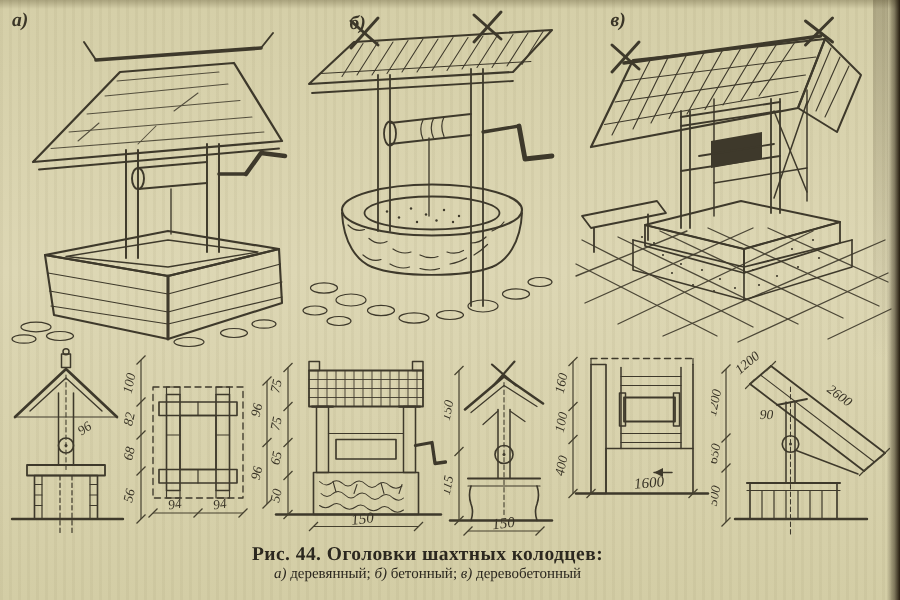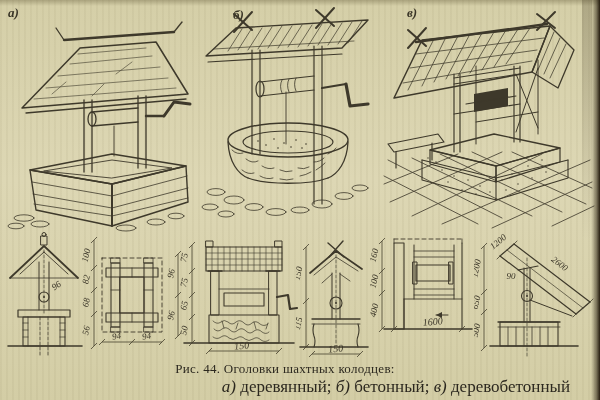--- a/index.html
+++ b/index.html
@@ -17,22 +17,22 @@
   .fig-label{position:absolute;font-style:italic;font-weight:bold;font-size:13px;color:#3a3527;}
   svg{position:absolute;}
   .ink{stroke:#3e392b;fill:none;stroke-linecap:round;stroke-linejoin:round;}
   .fill-ink{fill:#3e392b;stroke:none;}
   .dimline{stroke:#46412f;fill:none;stroke-width:.8;}
   .dim{font-family:"Liberation Serif",serif;font-style:italic;font-size:9px;fill:#383326;}
   .dim10{font-size:10px;}
   .dash{stroke-dasharray:4 3;}
   .dash2{stroke-dasharray:3 2;}
   #caption{position:absolute;left:0;top:361px;width:570px;text-align:center;line-height:1.22;}
-  #caption .l1{font-weight:normal;font-size:13px;letter-spacing:.3px;}
-  #caption .l2{font-size:17px;text-align:right;}
+  #caption .l1{font-weight:bold;font-size:13px;letter-spacing:.3px;}
+  #caption .l2{font-size:10px;}
   #caption .it{font-style:italic;}
 </style>
 </head>
 <body>
 
 <div id="page">
   <div class="book-edge"></div>
   <div class="book-edge2"></div>
 
   <span class="fig-label" style="left:8px;top:5px;">а)</span>

